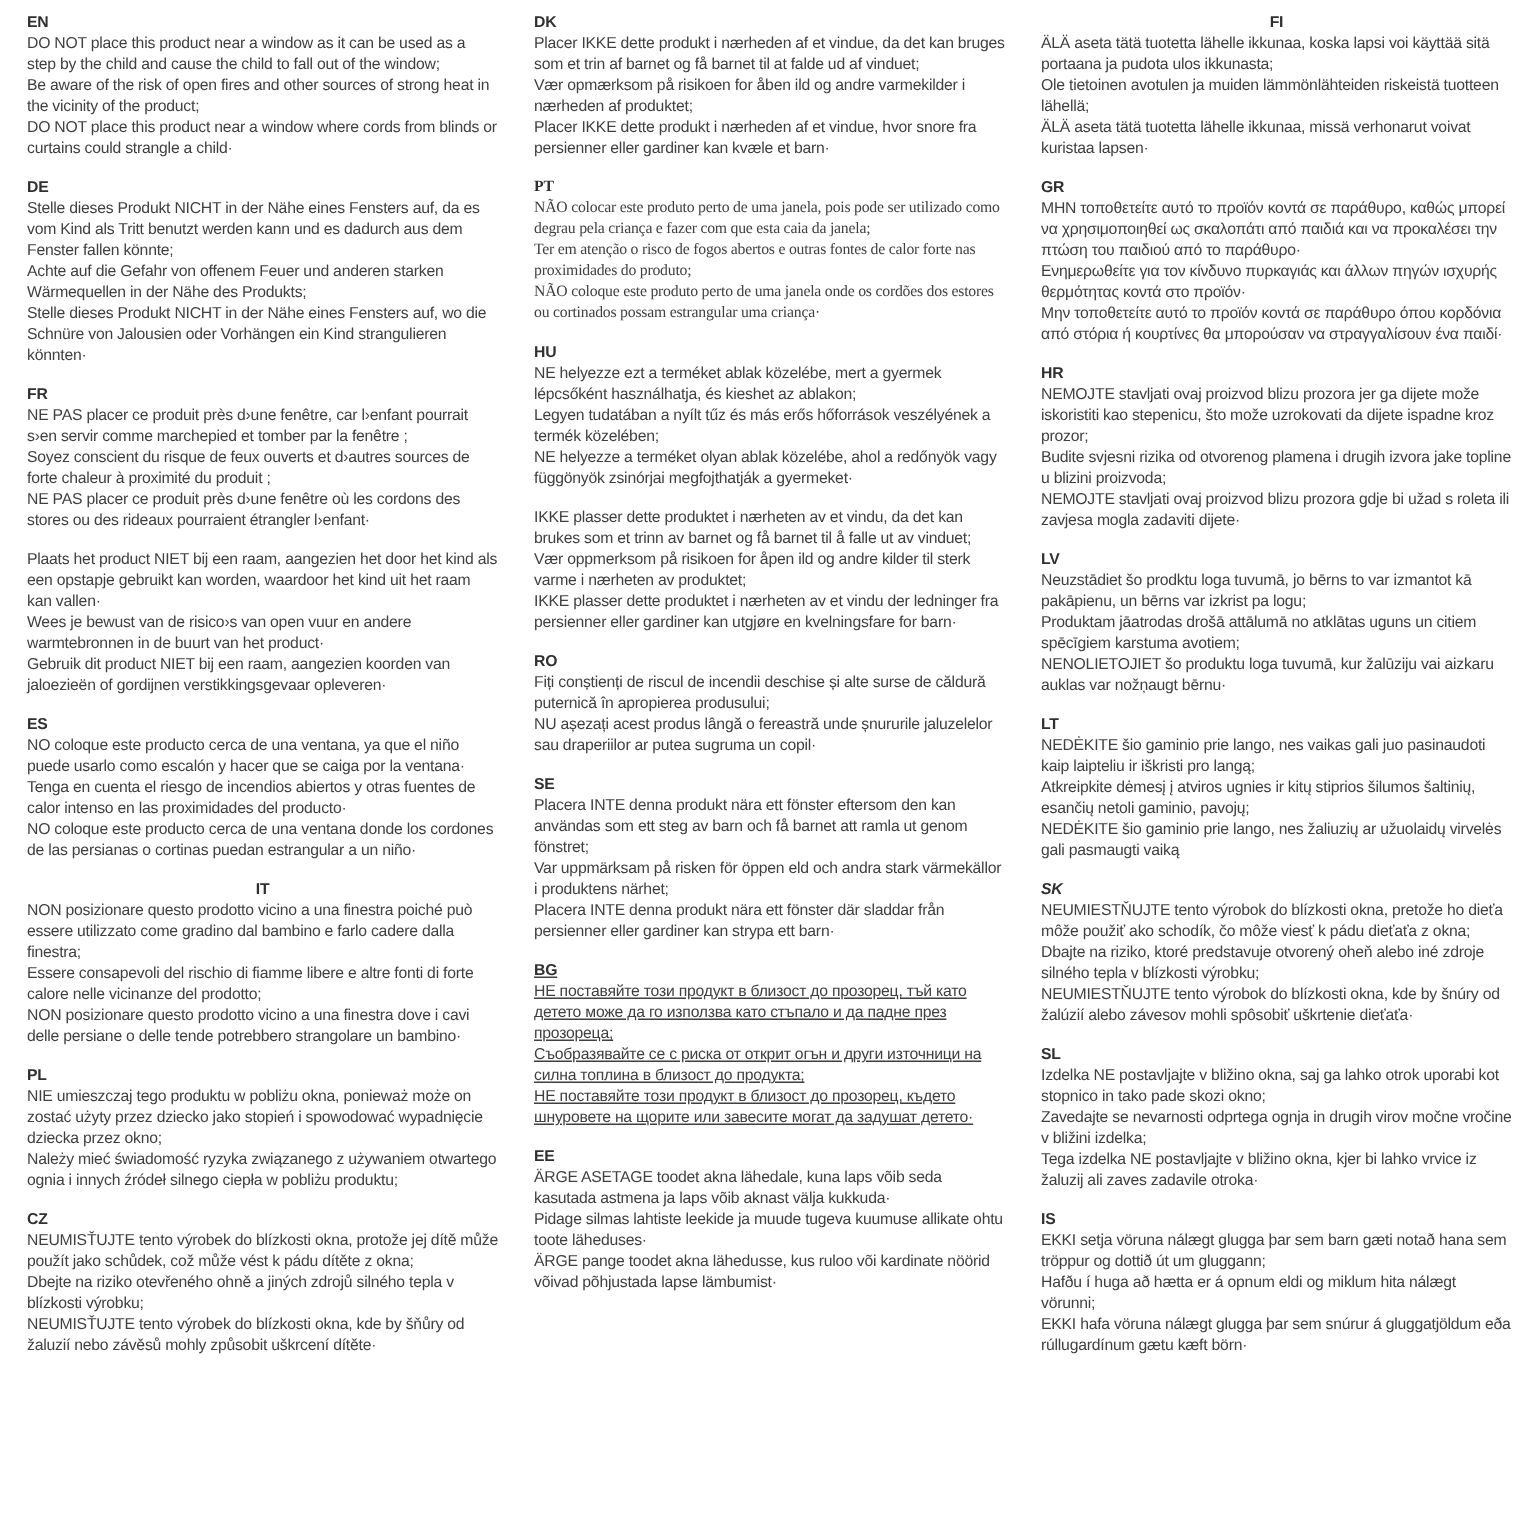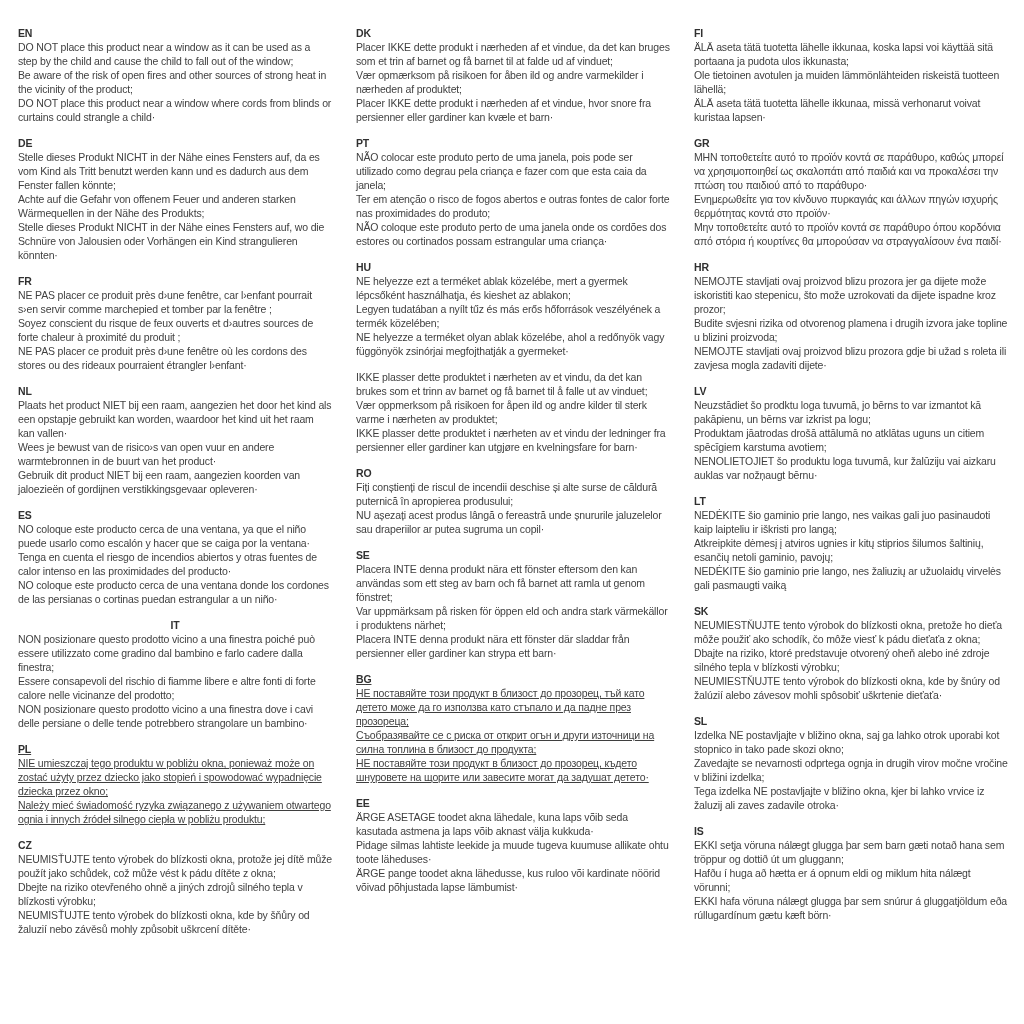--- a/index.html
+++ b/index.html
@@ -6,21 +6,21 @@
   html, body {
     width: 1024px;
     height: 1024px;
     background: #ffffff;
     font-family: "Liberation Sans", sans-serif;
     overflow: hidden;
   }
   .page {
     width: 1024px;
     height: 1024px;
-    padding: 26px 16px 0 18px;
+    padding: 8px 16px 0 18px;
   }
   .columns {
     display: grid;
     grid-template-columns: 1fr 1fr 1fr;
     column-gap: 24px;
   }
   .lang-section {
     margin-bottom: 12px;
     color: #3f3f3f;
     font-size: 10.5px;
@@ -53,57 +53,56 @@
           <div class="warning-paragraph">Achte auf die Gefahr von offenem Feuer und anderen starken Wärmequellen in der Nähe des Produkts;</div>
           <div class="warning-paragraph">Stelle dieses Produkt NICHT in der Nähe eines Fensters auf, wo die Schnüre von Jalousien oder Vorhängen ein Kind strangulieren könnten·</div>
         </section>
         <section class="lang-section" style="color: rgb(63, 63, 63);">
           <div class="lang-code" style="color: rgb(48, 48, 48);">FR</div>
           <div class="warning-paragraph">NE PAS placer ce produit près d›une fenêtre, car l›enfant pourrait s›en servir comme marchepied et tomber par la fenêtre ;</div>
           <div class="warning-paragraph">Soyez conscient du risque de feux ouverts et d›autres sources de forte chaleur à proximité du produit ;</div>
           <div class="warning-paragraph">NE PAS placer ce produit près d›une fenêtre où les cordons des stores ou des rideaux pourraient étrangler l›enfant·</div>
         </section>
         <section class="lang-section" style="color: rgb(63, 63, 63);">
-          <div class="lang-code" style="color: rgb(48, 48, 48);">NL</div>
           <div class="warning-paragraph">Plaats het product NIET bij een raam, aangezien het door het kind als een opstapje gebruikt kan worden, waardoor het kind uit het raam kan vallen·</div>
           <div class="warning-paragraph">Wees je bewust van de risico›s van open vuur en andere warmtebronnen in de buurt van het product·</div>
           <div class="warning-paragraph">Gebruik dit product NIET bij een raam, aangezien koorden van jaloezieën of gordijnen verstikkingsgevaar opleveren·</div>
         </section>
         <section class="lang-section" style="color: rgb(63, 63, 63);">
           <div class="lang-code" style="color: rgb(48, 48, 48);">ES</div>
           <div class="warning-paragraph">NO coloque este producto cerca de una ventana, ya que el niño puede usarlo como escalón y hacer que se caiga por la ventana·</div>
           <div class="warning-paragraph">Tenga en cuenta el riesgo de incendios abiertos y otras fuentes de calor intenso en las proximidades del producto·</div>
           <div class="warning-paragraph">NO coloque este producto cerca de una ventana donde los cordones de las persianas o cortinas puedan estrangular a un niño·</div>
         </section>
         <section class="lang-section" style="color: rgb(63, 63, 63);">
           <div class="lang-code" style="color: rgb(48, 48, 48); text-align: center;">IT</div>
           <div class="warning-paragraph">NON posizionare questo prodotto vicino a una finestra poiché può essere utilizzato come gradino dal bambino e farlo cadere dalla finestra;</div>
           <div class="warning-paragraph">Essere consapevoli del rischio di fiamme libere e altre fonti di forte calore nelle vicinanze del prodotto;</div>
           <div class="warning-paragraph">NON posizionare questo prodotto vicino a una finestra dove i cavi delle persiane o delle tende potrebbero strangolare un bambino·</div>
         </section>
-        <section class="lang-section" style="color: rgb(63, 63, 63); text-decoration: underline;">
+        <section class="lang-section" style="color: rgb(63, 63, 63);">
           <div class="lang-code" style="color: rgb(48, 48, 48);">PL</div>
           <div class="warning-paragraph">NIE umieszczaj tego produktu w pobliżu okna, ponieważ może on zostać użyty przez dziecko jako stopień i spowodować wypadnięcie dziecka przez okno;</div>
           <div class="warning-paragraph">Należy mieć świadomość ryzyka związanego z używaniem otwartego ognia i innych źródeł silnego ciepła w pobliżu produktu;</div>
         </section>
         <section class="lang-section" style="color: rgb(63, 63, 63);">
           <div class="lang-code" style="color: rgb(48, 48, 48);">CZ</div>
           <div class="warning-paragraph">NEUMISŤUJTE tento výrobek do blízkosti okna, protože jej dítě může použít jako schůdek, což může vést k pádu dítěte z okna;</div>
           <div class="warning-paragraph">Dbejte na riziko otevřeného ohně a jiných zdrojů silného tepla v blízkosti výrobku;</div>
           <div class="warning-paragraph">NEUMISŤUJTE tento výrobek do blízkosti okna, kde by šňůry od žaluzií nebo závěsů mohly způsobit uškrcení dítěte·</div>
         </section>
       </div>
     <div class="col">
         <section class="lang-section" style="color: rgb(63, 63, 63);">
           <div class="lang-code" style="color: rgb(48, 48, 48);">DK</div>
           <div class="warning-paragraph">Placer IKKE dette produkt i nærheden af et vindue, da det kan bruges som et trin af barnet og få barnet til at falde ud af vinduet;</div>
           <div class="warning-paragraph">Vær opmærksom på risikoen for åben ild og andre varmekilder i nærheden af produktet;</div>
           <div class="warning-paragraph">Placer IKKE dette produkt i nærheden af et vindue, hvor snore fra persienner eller gardiner kan kvæle et barn·</div>
         </section>
-        <section class="lang-section" style="color: rgb(63, 63, 63);">
+        <section class="lang-section" style="color: rgb(63, 63, 63); font-family: Liberation Serif, serif;">
           <div class="lang-code" style="color: rgb(48, 48, 48);">PT</div>
           <div class="warning-paragraph">NÃO colocar este produto perto de uma janela, pois pode ser utilizado como degrau pela criança e fazer com que esta caia da janela;</div>
           <div class="warning-paragraph">Ter em atenção o risco de fogos abertos e outras fontes de calor forte nas proximidades do produto;</div>
           <div class="warning-paragraph">NÃO coloque este produto perto de uma janela onde os cordões dos estores ou cortinados possam estrangular uma criança·</div>
         </section>
         <section class="lang-section" style="color: rgb(63, 63, 63);">
           <div class="lang-code" style="color: rgb(48, 48, 48);">HU</div>
           <div class="warning-paragraph">NE helyezze ezt a terméket ablak közelébe, mert a gyermek lépcsőként használhatja, és kieshet az ablakon;</div>
           <div class="warning-paragraph">Legyen tudatában a nyílt tűz és más erős hőforrások veszélyének a termék közelében;</div>
           <div class="warning-paragraph">NE helyezze a terméket olyan ablak közelébe, ahol a redőnyök vagy függönyök zsinórjai megfojthatják a gyermeket·</div>
@@ -132,21 +131,21 @@
         </section>
         <section class="lang-section" style="color: rgb(63, 63, 63);">
           <div class="lang-code" style="color: rgb(48, 48, 48);">EE</div>
           <div class="warning-paragraph">ÄRGE ASETAGE toodet akna lähedale, kuna laps võib seda kasutada astmena ja laps võib aknast välja kukkuda·</div>
           <div class="warning-paragraph">Pidage silmas lahtiste leekide ja muude tugeva kuumuse allikate ohtu toote läheduses·</div>
           <div class="warning-paragraph">ÄRGE pange toodet akna lähedusse, kus ruloo või kardinate nöörid võivad põhjustada lapse lämbumist·</div>
         </section>
       </div>
     <div class="col">
         <section class="lang-section" style="color: rgb(63, 63, 63);">
-          <div class="lang-code" style="color: rgb(48, 48, 48);">FI</div>
+          <div class="lang-code" style="color: rgb(48, 48, 48); text-align: center;">FI</div>
           <div class="warning-paragraph">ÄLÄ aseta tätä tuotetta lähelle ikkunaa, koska lapsi voi käyttää sitä portaana ja pudota ulos ikkunasta;</div>
           <div class="warning-paragraph">Ole tietoinen avotulen ja muiden lämmönlähteiden riskeistä tuotteen lähellä;</div>
           <div class="warning-paragraph">ÄLÄ aseta tätä tuotetta lähelle ikkunaa, missä verhonarut voivat kuristaa lapsen·</div>
         </section>
         <section class="lang-section" style="color: rgb(63, 63, 63);">
           <div class="lang-code" style="color: rgb(48, 48, 48);">GR</div>
           <div class="warning-paragraph">ΜΗΝ τοποθετείτε αυτό το προϊόν κοντά σε παράθυρο, καθώς μπορεί να χρησιμοποιηθεί ως σκαλοπάτι από παιδιά και να προκαλέσει την πτώση του παιδιού από το παράθυρο·</div>
           <div class="warning-paragraph"> Ενημερωθείτε για τον κίνδυνο πυρκαγιάς και άλλων πηγών ισχυρής θερμότητας κοντά στο προϊόν·</div>
           <div class="warning-paragraph"> Μην τοποθετείτε αυτό το προϊόν κοντά σε παράθυρο όπου κορδόνια από στόρια ή κουρτίνες θα μπορούσαν να στραγγαλίσουν ένα παιδί·</div>
         </section>
@@ -162,21 +161,21 @@
           <div class="warning-paragraph">Produktam jāatrodas drošā attālumā no atklātas uguns un citiem spēcīgiem karstuma avotiem;</div>
           <div class="warning-paragraph">NENOLIETOJIET šo produktu loga tuvumā, kur žalūziju vai aizkaru auklas var nožņaugt bērnu·</div>
         </section>
         <section class="lang-section" style="color: rgb(63, 63, 63);">
           <div class="lang-code" style="color: rgb(48, 48, 48);">LT</div>
           <div class="warning-paragraph">NEDĖKITE šio gaminio prie lango, nes vaikas gali juo pasinaudoti kaip laipteliu ir iškristi pro langą;</div>
           <div class="warning-paragraph">Atkreipkite dėmesį į atviros ugnies ir kitų stiprios šilumos šaltinių, esančių netoli gaminio, pavojų;</div>
           <div class="warning-paragraph">NEDĖKITE šio gaminio prie lango, nes žaliuzių ar užuolaidų virvelės gali pasmaugti vaiką</div>
         </section>
         <section class="lang-section" style="color: rgb(63, 63, 63);">
-          <div class="lang-code" style="color: rgb(48, 48, 48);">SK</div>
+          <div class="lang-code" style="color: rgb(48, 48, 48); font-style: italic;">SK</div>
           <div class="warning-paragraph">NEUMIESTŇUJTE tento výrobok do blízkosti okna, pretože ho dieťa môže použiť ako schodík, čo môže viesť k pádu dieťaťa z okna;</div>
           <div class="warning-paragraph">Dbajte na riziko, ktoré predstavuje otvorený oheň alebo iné zdroje silného tepla v blízkosti výrobku;</div>
           <div class="warning-paragraph">NEUMIESTŇUJTE tento výrobok do blízkosti okna, kde by šnúry od žalúzií alebo závesov mohli spôsobiť uškrtenie dieťaťa·</div>
         </section>
         <section class="lang-section" style="color: rgb(63, 63, 63);">
           <div class="lang-code" style="color: rgb(48, 48, 48);">SL</div>
           <div class="warning-paragraph">Izdelka NE postavljajte v bližino okna, saj ga lahko otrok uporabi kot stopnico in tako pade skozi okno;</div>
           <div class="warning-paragraph">Zavedajte se nevarnosti odprtega ognja in drugih virov močne vročine v bližini izdelka;</div>
           <div class="warning-paragraph">Tega izdelka NE postavljajte v bližino okna, kjer bi lahko vrvice iz žaluzij ali zaves zadavile otroka·</div>
         </section>

